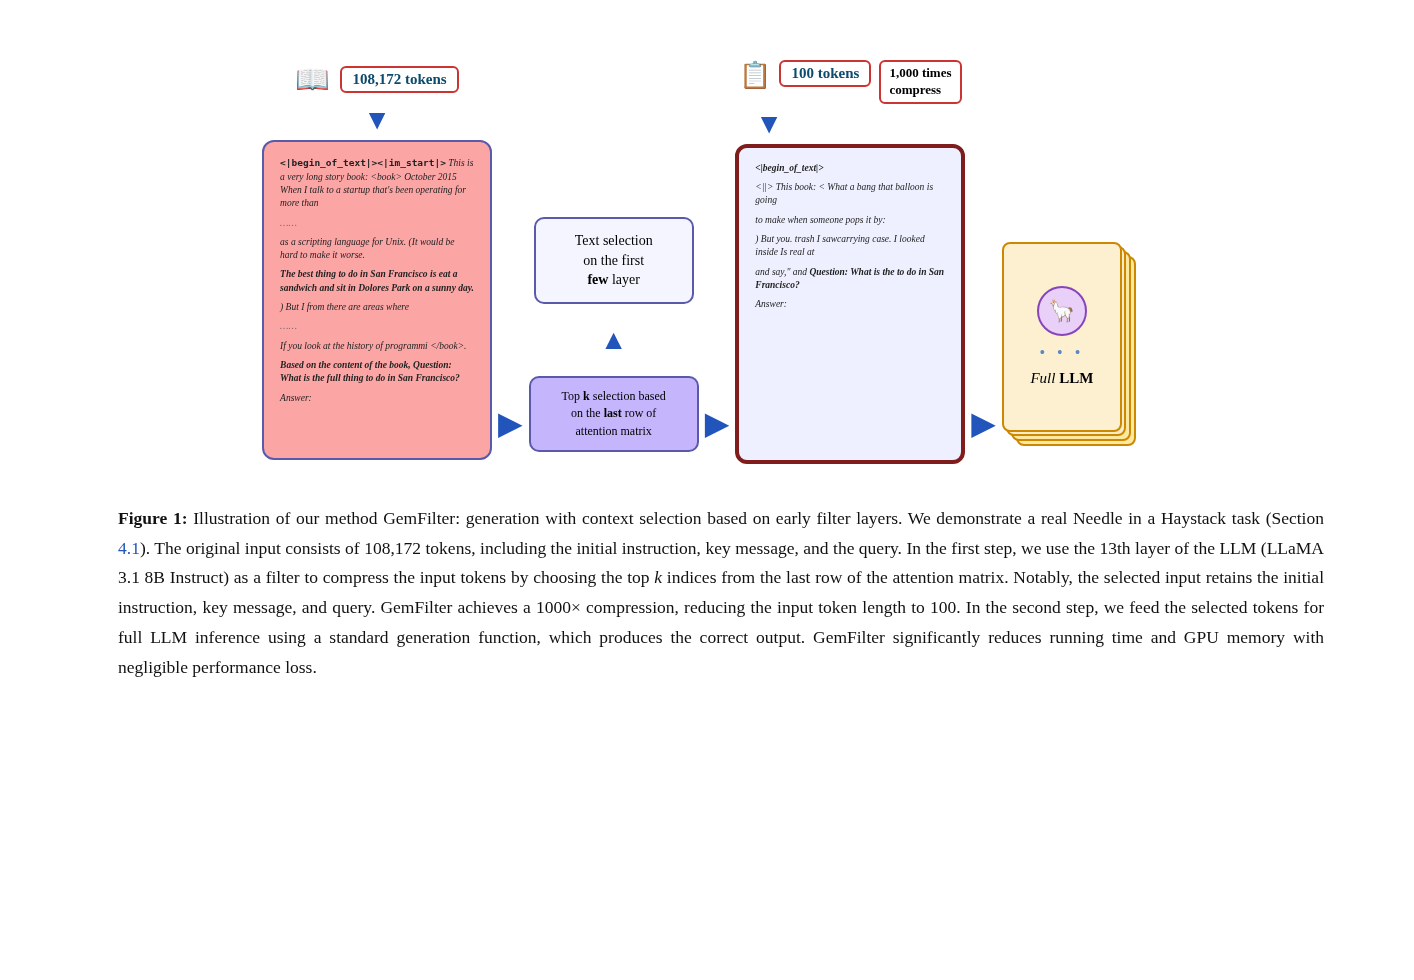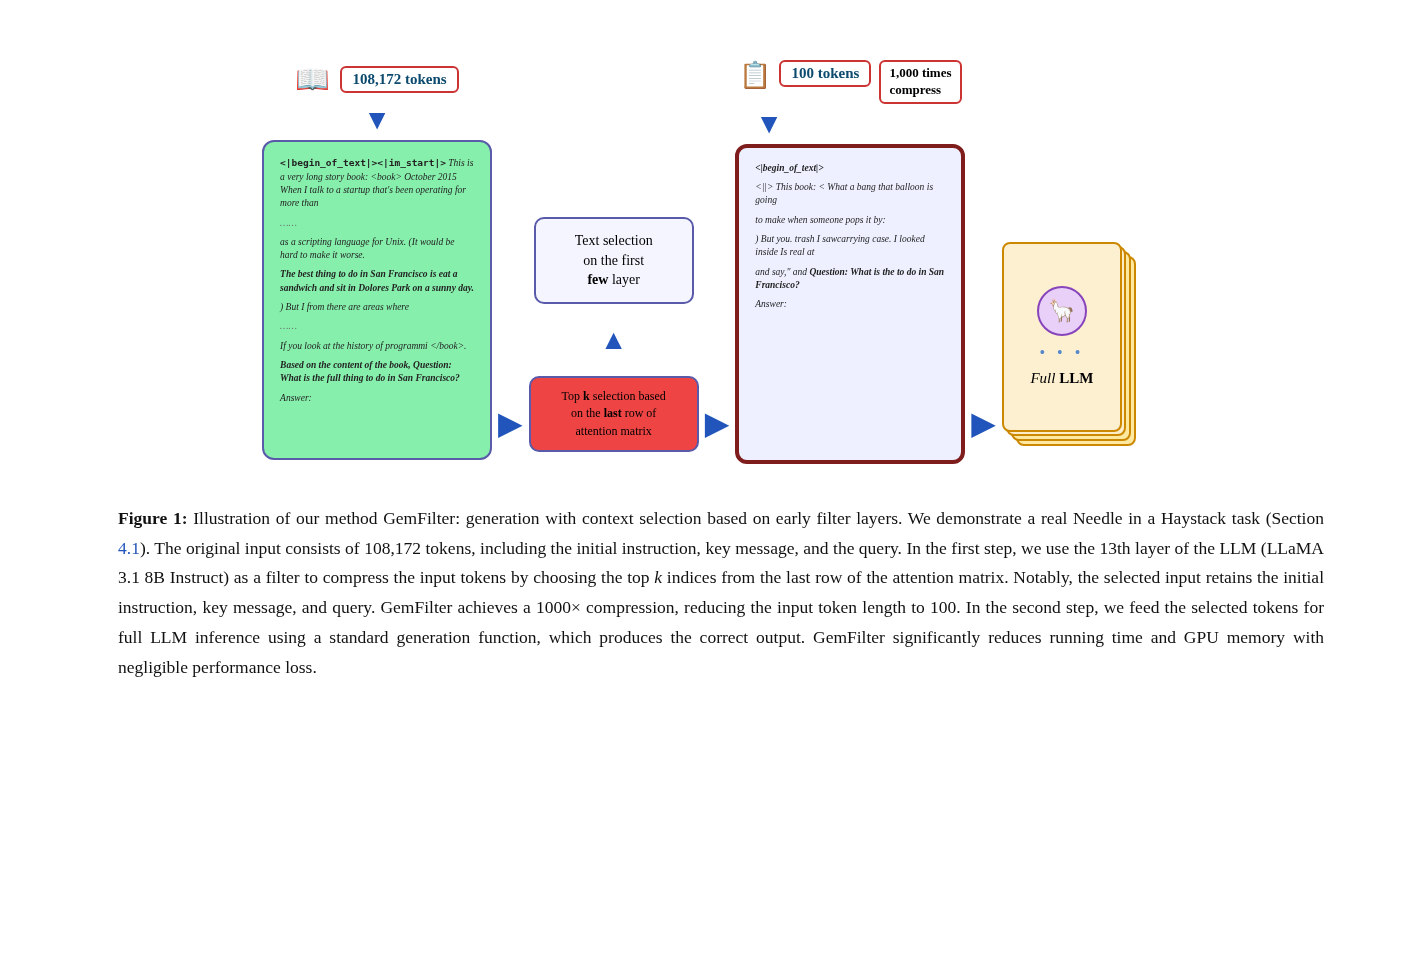--- a/index.html
+++ b/index.html
@@ -17,21 +17,21 @@
       justify-content: center;
       gap: 0px;
       margin-bottom: 40px;
       margin-top: 20px;
     }
 
     
     .doc-box {
       border: 2px solid #5a5aaa;
       border-radius: 12px;
-      background: #86efac;
+      background: #fca5a5;
       padding: 14px 16px;
       width: 230px;
       min-height: 320px;
       position: relative;
     }
 
     .doc-box-header {
       display: flex;
       align-items: center;
       gap: 10px;
@@ -69,21 +69,21 @@
       padding: 12px 14px;
       width: 160px;
       text-align: center;
       font-size: 14px;
       line-height: 1.4;
     }
 
     .bottom-box {
       border: 2px solid #5a5aaa;
       border-radius: 10px;
-      background: #ef4444;
+      background: #c4b5fd;
       padding: 10px 12px;
       width: 170px;
       text-align: center;
       font-size: 12px;
       line-height: 1.45;
     }
 
     
     .right-doc-box {
       border: 4px solid #7f1d1d;

